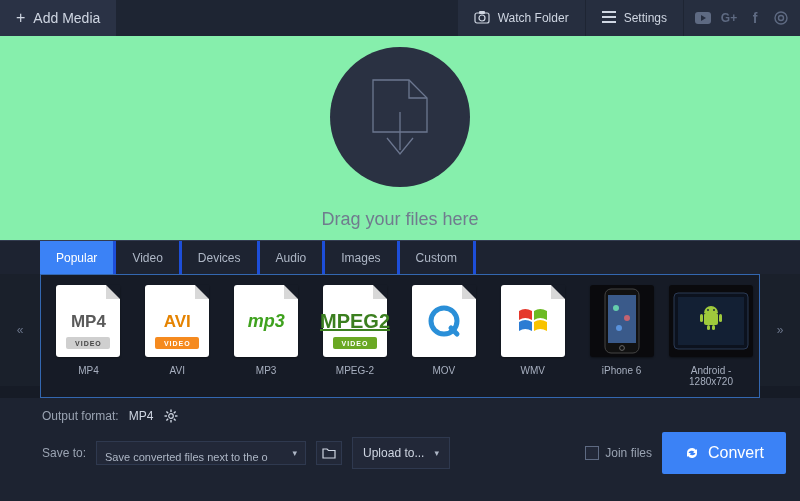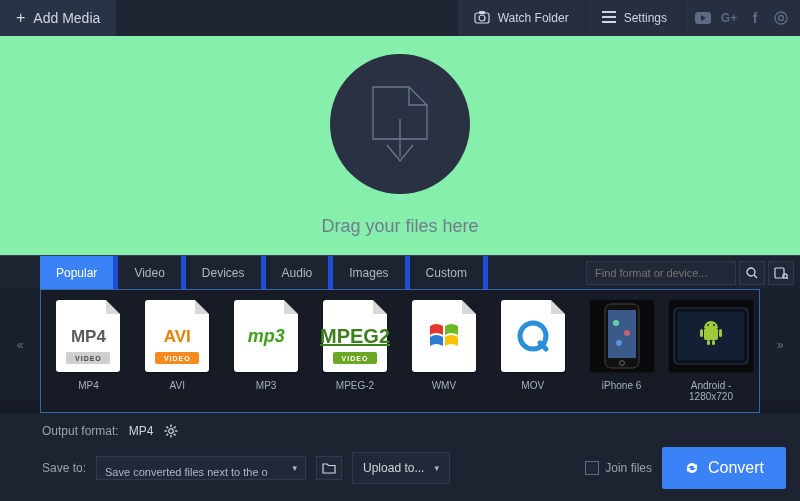--- a/index.html
+++ b/index.html
@@ -54,21 +54,21 @@
     border-top: 1px solid #323b4f;
   }
   .nav-arrow {
     width: 40px; display: flex; align-items: center; justify-content: center;
     color: #6a7489; background:#222838; cursor: pointer;
   }
   .tabs { display: flex; }
   .tab {
     padding: 0 16px; display: flex; align-items: center; cursor: pointer;
     color: #aeb7c6; height: 100%; font-size: 12px;
-    border-right: 5px solid #1d4ed8;
+    border-right: 3px solid #1d4ed8;
   }
   .tab.active { background: #3b82f6; color: #fff; }
   .tab-spacer { flex: 1; }
   .search-wrap { display: flex; align-items: center; height: 100%; padding-right:6px; }
   .search {
     height: 24px; width: 150px;
     background: #222838; color: #9aa3b2;
     border: 1px solid #2f394f; padding: 0 8px; font-size: 11px;
     outline:none;
   }
@@ -106,21 +106,21 @@
   }
   .band.gray { background: #cfcfcf; color: #444; }
   .band.orange { background: #f58a1f; }
   .band.green { background: #6aa823; }
   .thumb.dark { background: #0a0a0d; }
   .card-label { margin-top: 8px; font-size: 10px; color: #a7afbf; text-align:center;}
 
   
   .bottom {
     display: flex; flex-direction: column; gap: 8px;
-    padding: 10px 14px 12px 42px; background: #1d2331;
+    padding: 10px 14px 27px 42px; background: #1d2331;
   }
   .row { display: flex; align-items: center; gap: 10px; }
   .gear {
     width: 16px; height: 16px; display:inline-flex;
     align-items:center; justify-content:center; color:#cfd6e2; cursor:pointer;
   }
   .saveto-input {
     flex:0 0 210px; height:24px; background:#222838; border:1px solid #2f394f;
     padding:0 8px; color:#aeb7c6; font-size:11px; display:flex; align-items:center;
     justify-content:space-between; overflow:hidden; white-space:nowrap;
@@ -234,36 +234,20 @@
         <span>Audio</span>
       </div>
     <div class="tab">
         <span>Images</span>
       </div>
     <div class="tab">
         <span>Custom</span>
       </div>
   </div>
   <div class="tab-spacer"></div>
-  <div class="search-wrap">
-    <input class="search" placeholder="Find format or device..." style="">
-    <div class="sbtn">
-      <svg width="12" height="12" viewBox="0 0 12 12">
-          <circle cx="5" cy="5" r="4" fill="none" stroke="#cfd6e2" stroke-width="1.3"></circle>
-          <line x1="8" y1="8" x2="11" y2="11" stroke="#cfd6e2" stroke-width="1.3"></line>
-        </svg>
-    </div>
-    <div class="sbtn">
-      <svg width="14" height="12" viewBox="0 0 14 12">
-          <rect x="1" y="1" width="9" height="10" rx="1" fill="none" stroke="#cfd6e2" stroke-width="1.2"></rect>
-          <circle cx="11" cy="9" r="2.2" fill="none" stroke="#cfd6e2" stroke-width="1.2"></circle>
-          <line x1="12.5" y1="10.5" x2="14" y2="12" stroke="#cfd6e2" stroke-width="1.2"></line>
-        </svg>
-    </div>
-  </div>
 </div>
 
 <div class="cards-row">
   <div class="nav-arrow">
       <span>«</span>
     </div>
   <div class="cards">
 
     <div class="card">
       <div class="thumb">
@@ -291,44 +275,44 @@
       <div class="card-label">MP3</div>
     </div>
 
     <div class="card">
       <div class="thumb">
           <div class="fold"></div>
           <span class="fmt-top mpeg2">MPEG2</span>
           <div class="band green">VIDEO</div>
         </div>
       <div class="card-label">MPEG-2</div>
+    </div>
+
+    <div class="card">
+      <div class="thumb">
+          <div class="fold"></div>
+        <svg class="q-logo" viewBox="0 0 34 34">
+          <circle cx="17" cy="17" r="13" fill="none" stroke="#2a8fd8" stroke-width="5"></circle>
+          <path d="M24 24 L30 30" stroke="#2a8fd8" stroke-width="5" stroke-linecap="round"></path>
+        </svg>
+      </div>
+      <div class="card-label">MOV</div>
     </div>
 
     <div class="card">
       <div class="thumb">
           <div class="fold"></div>
         <svg class="win-logo" viewBox="0 0 36 36">
           <path d="M4 8 Q10 4 17 8 L17 17 Q10 13 4 17 Z" fill="#e5382c"></path>
           <path d="M19 8 Q25 4 32 8 L32 17 Q25 13 19 17 Z" fill="#6cbb23"></path>
           <path d="M4 19 Q10 15 17 19 L17 28 Q10 24 4 28 Z" fill="#2b7cd3"></path>
           <path d="M19 19 Q25 15 32 19 L32 28 Q25 24 19 28 Z" fill="#f8c300"></path>
         </svg>
       </div>
       <div class="card-label">WMV</div>
-    </div>
-
-    <div class="card">
-      <div class="thumb">
-          <div class="fold"></div>
-        <svg class="q-logo" viewBox="0 0 34 34">
-          <circle cx="17" cy="17" r="13" fill="none" stroke="#2a8fd8" stroke-width="5"></circle>
-          <path d="M24 24 L30 30" stroke="#2a8fd8" stroke-width="5" stroke-linecap="round"></path>
-        </svg>
-      </div>
-      <div class="card-label">MOV</div>
     </div>
 
     <div class="card">
       <div class="thumb dark">
          <svg width="46" height="66" viewBox="0 0 46 66">
             <rect x="6" y="1" width="34" height="64" rx="6" fill="#111" stroke="#444"></rect>
             <rect x="9" y="7" width="28" height="48" fill="#3a5a8a"></rect>
             <circle cx="17" cy="20" r="3" fill="#7fb" opacity=".7"></circle>
             <circle cx="28" cy="30" r="3" fill="#f66" opacity=".7"></circle>
             <circle cx="20" cy="40" r="3" fill="#6af" opacity=".7"></circle>

